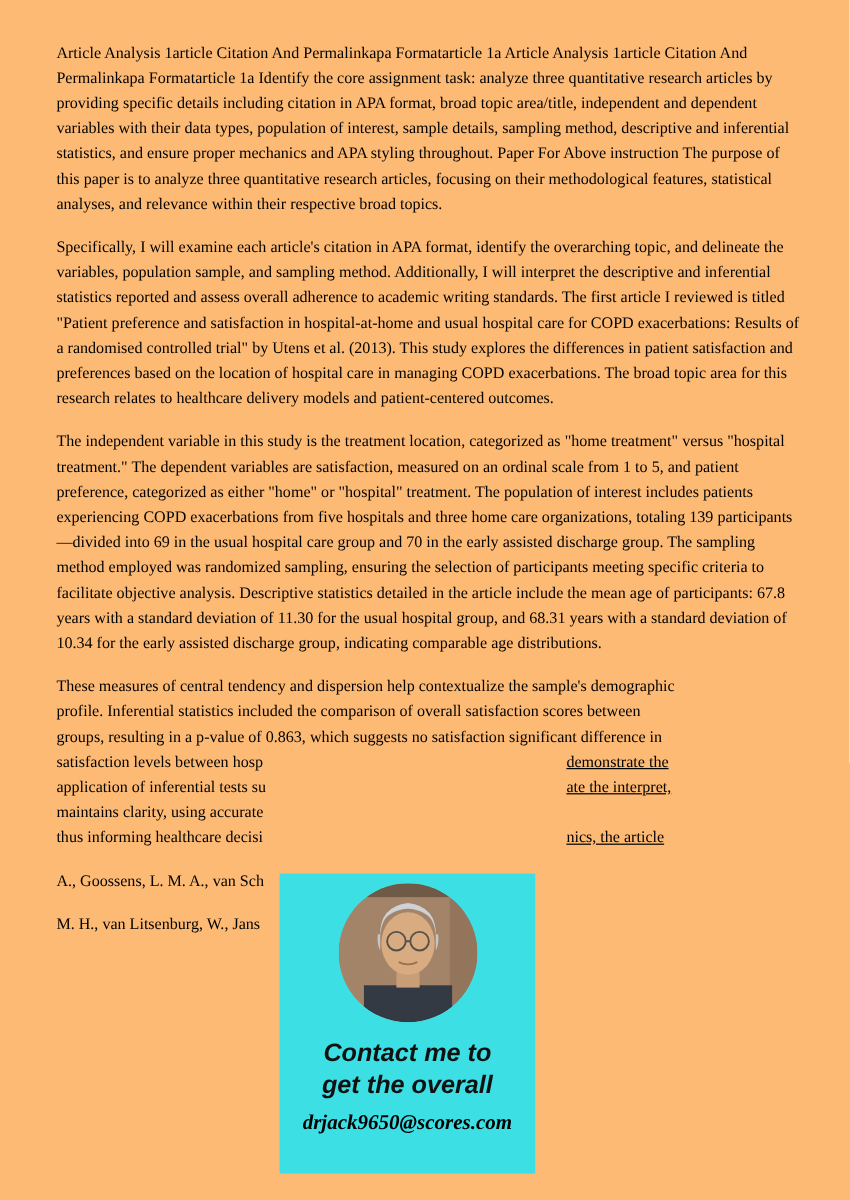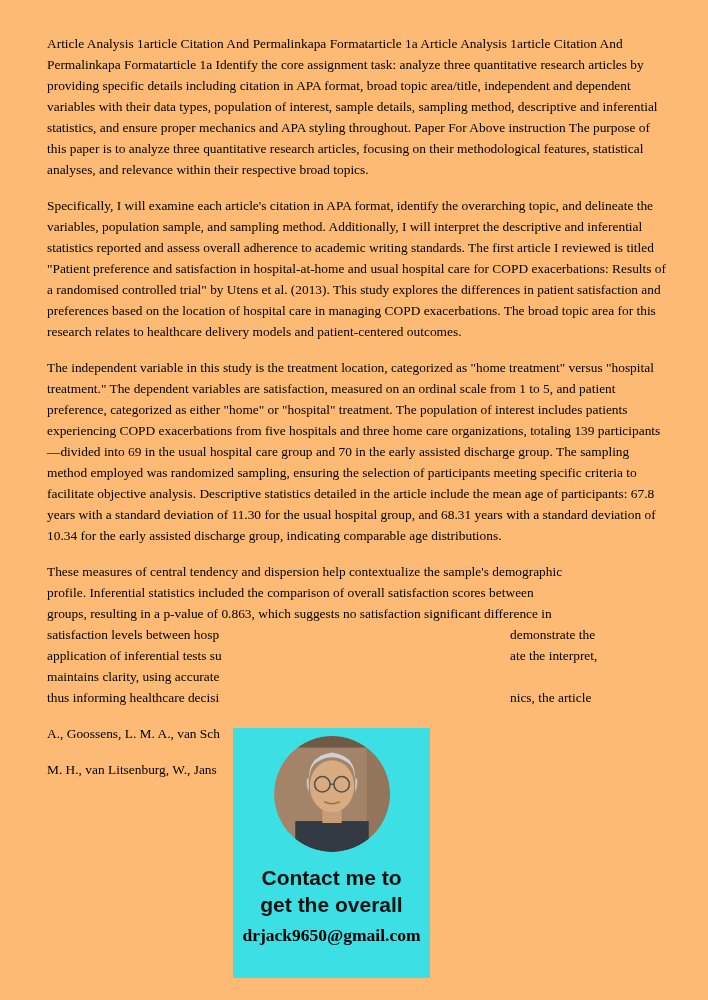--- a/index.html
+++ b/index.html
@@ -14,28 +14,29 @@
   .text-col {
     position:absolute;
     left:47px; top:33px;
     width:620px;
     font-size:13.4px;
     line-height:21px;
   }
   .para { margin:0 0 15px 0; }
   .para.lines { margin:0 0 15px 0; }
   .line { position:relative; white-space:nowrap; height:21px; overflow:visible; }
-  .seg-right { position:absolute; left:463px; top:0; }
+  .seg-right { position:absolute; left:425px; top:0;text-decoration:underline; }
 
   .overlay {
     position:absolute;
     left:233px; top:728px;
-    width:197px; height:250px;
+    width:213px; height:250px;
     background:#3bdfe4;
     text-align:center;
+    font-style:italic;
   }
   .photo {
     width:116px; height:116px;
     margin:8px auto 0 auto;
     border-radius:50%;
     overflow:hidden;
     line-height:0;
   }
   .contact-heading {
     font-family:"Liberation Sans", sans-serif;
@@ -102,16 +103,16 @@
           <circle cx="70" cy="50" r="8" fill="none" stroke="#555049" stroke-width="1.6"></circle>
           <line x1="58" y1="50" x2="62" y2="50" stroke="#555049" stroke-width="1.6"></line>
           <path d="M52 68 Q60 72 68 68" fill="none" stroke="#9c6e4b" stroke-width="1.6"></path>
         </g>
       </svg>
     </div>
     <div class="contact-heading">
       <div>Contact me to</div>
       <div>get the overall</div>
     </div>
-    <div class="contact-email">drjack9650@gmail.com</div>
+    <div class="contact-email">drjack9650@scores.com</div>
   </div>
 
 </div>
 
 </body></html>

